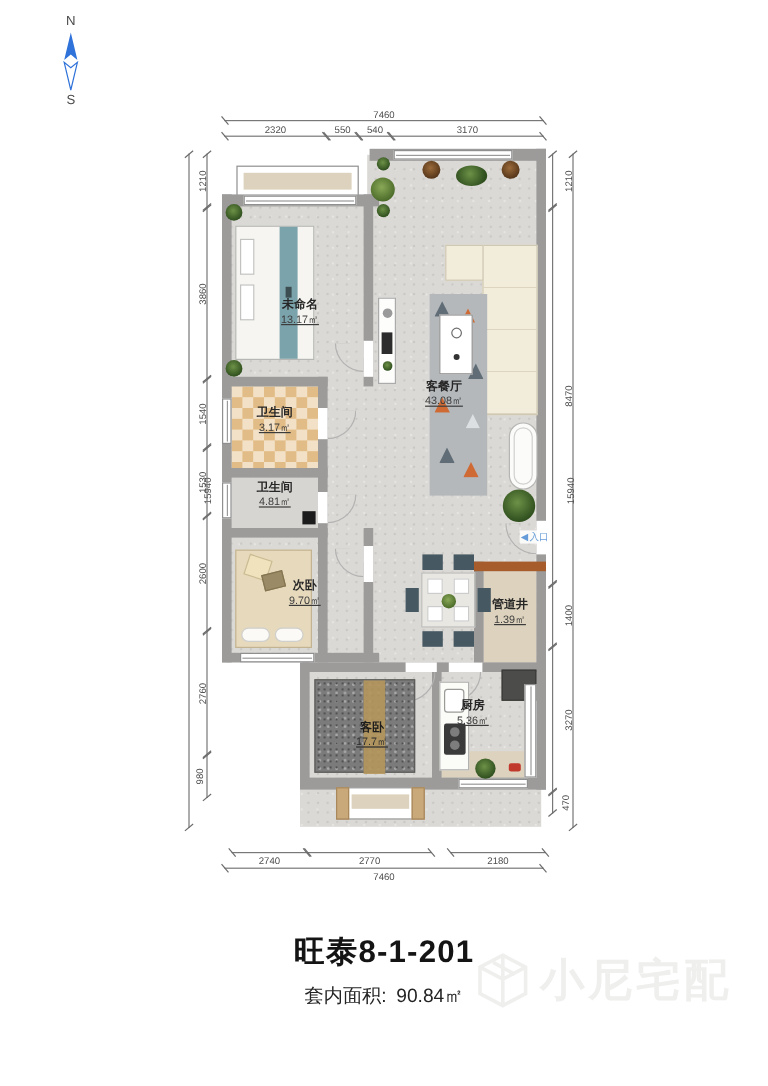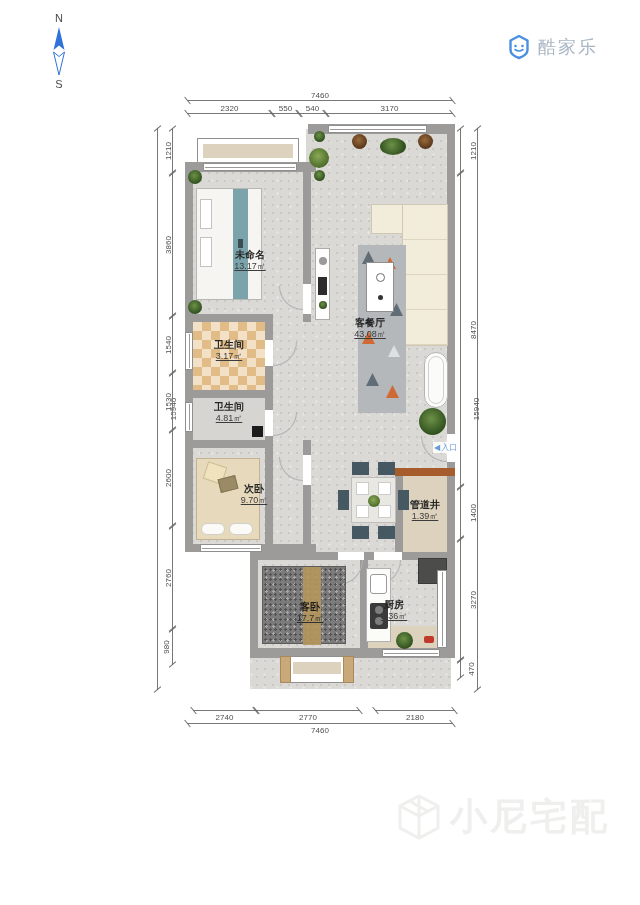--- a/index.html
+++ b/index.html
@@ -62,29 +62,20 @@
 
   <div class="compass">
     <div>N</div>
     <svg width="22" height="52" viewBox="0 0 22 52" style="display:block;margin:1px auto;">
       <polygon points="11,2 16.5,25 11,20.5 5.5,25" fill="#2f72d9"></polygon>
       <polygon points="11,50 16.5,27 11,31.5 5.5,27" fill="#ffffff" stroke="#2f72d9" stroke-width="1"></polygon>
     </svg>
     <div>S</div>
   </div>
 
-  <div class="logo">
-    <svg width="26" height="26" viewBox="0 0 26 26">
-      <path d="M13 2 L21.5 6.5 L21.5 16 Q21.5 21 13 24 Q4.5 21 4.5 16 L4.5 6.5 Z" fill="none" stroke="#4a90e2" stroke-width="2.4" stroke-linejoin="round"></path>
-      <circle cx="9.5" cy="12" r="1.3" fill="#4a90e2"></circle>
-      <circle cx="16.5" cy="12" r="1.3" fill="#4a90e2"></circle>
-      <path d="M9 15.5 Q13 18.5 17 15.5" fill="none" stroke="#4a90e2" stroke-width="1.6" stroke-linecap="round"></path>
-    </svg>
-    <span class="logo-text">酷家乐</span>
-  </div>
 
   <div class="floor-base" style="left:189px;top:129px;width:262px;height:560px;"></div>
 
   <div class="gap" style="left:180px;top:118px;width:126px;height:45px;"></div>
   <div class="gap" style="left:180px;top:552px;width:70px;height:140px;"></div>
 
   <div class="tile-check" style="left:193px;top:322px;width:76px;height:68px;"></div>
   <div class="floor-gray" style="left:193px;top:398px;width:76px;height:42px;"></div>
   <div class="floor-beige" style="left:403px;top:476px;width:44px;height:76px;"></div>
   <div class="floor-beige" style="left:368px;top:626px;width:79px;height:22px;"></div>
@@ -251,21 +242,21 @@
     <div class="room-area">9.70㎡</div>
   </div>
   <div class="room-label" style="left:398px;top:498px;width:54px;">
     <div class="room-name">管道井</div>
     <div class="room-area">1.39㎡</div>
   </div>
   <div class="room-label" style="left:268px;top:600px;width:84px;color:#fff;">
     <div class="room-name" style="color:#1d1d1d;">客卧</div>
     <div class="room-area" style="color:#2e2e2e;">17.7㎡</div>
   </div>
-  <div class="room-label" style="left:366px;top:598px;width:56px;">
+  <div class="room-label" style="left:366px;top:582px;width:56px;">
     <div class="room-name">厨房</div>
     <div class="room-area">5.36㎡</div>
   </div>
 
   <div class="dim dim-h" style="left:187px;top:100px;width:266px;">
       <span class="dim-label">7460</span>
     </div>
   <div class="dim dim-h" style="left:187px;top:113px;width:85px;">
       <span class="dim-label">2320</span>
     </div>
@@ -335,14 +326,18 @@
   <div class="dim dim-h lab-below" style="left:187px;top:723px;width:266px;">
       <span class="dim-label">7460</span>
     </div>
 
   <div class="watermark">
     <svg width="46" height="48" viewBox="0 0 46 48">
       <path d="M23 3 L42 13 L42 35 L23 45 L4 35 L4 13 Z M23 3 L23 23 M4 13 L23 23 M42 13 L23 23 M15 9 L33 19 M23 23 L23 45" fill="none" stroke="#efefee" stroke-width="3"></path>
     </svg>
     <span class="watermark-text">小尼宅配</span>
   </div>
+  <div class="plan-title">旺泰8-1-201</div>
+  <div class="plan-subtitle">
+    <span>套内面积:</span><span class="val">90.84㎡</span>
+  </div>
 
 </div>
 
 </body></html>

